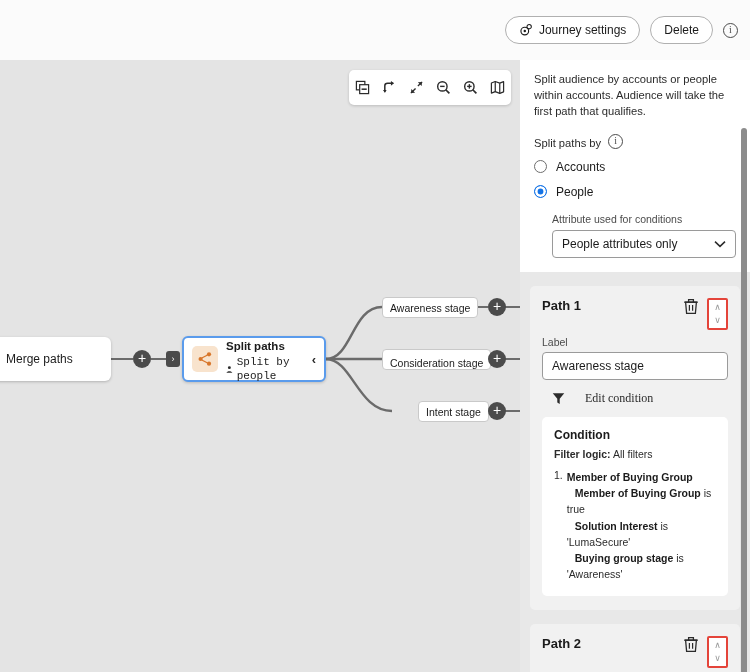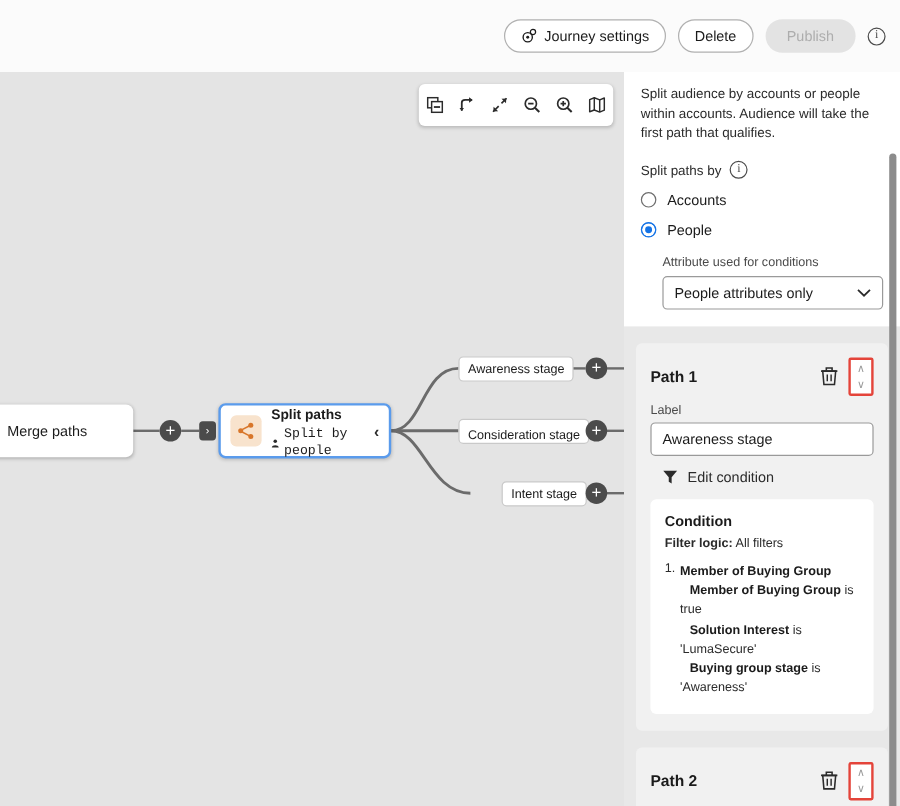--- a/index.html
+++ b/index.html
@@ -108,40 +108,40 @@
   .select {
     height: 28px; background: #fff; border: 1px solid #9a9a9a; border-radius: 4px;
     display: flex; align-items: center; justify-content: space-between;
     padding: 0 9px; font-size: 12px; color: #1b1b1b; cursor: pointer;
   }
 
   .card {
     background: #f1f1f1; border-radius: 5px; margin: 14px 10px 0 10px;
     padding: 12px 12px 14px 12px;
   }
-  .card-top { display: flex; align-items: center; }
+  .card-top { display: flex; align-items: flex-start; }
   .card-title { font-size: 13px; font-weight: bold; color: #1b1b1b; flex: 1; }
   .trash { width: 18px; height: 18px; cursor: pointer; margin-right: 6px; }
   .stepper {
     width: 21px; border: 2px solid #e4443a; border-radius: 2px;
     padding: 1px; background: #fff;
   }
   .stepper div {
     height: 13px; display: flex; align-items: center; justify-content: center;
     color: #9a9a9a; font-size: 9px; cursor: pointer;
   }
   .lbl-sm { font-size: 10.5px; color: #4b4b4b; margin: 6px 0 4px 0; }
   .text-input {
     height: 28px; background: #fff; border: 1px solid #9a9a9a; border-radius: 4px;
     display: flex; align-items: center; padding: 0 9px;
     font-size: 12px; color: #1b1b1b; cursor: text;
   }
   .edit-cond {
-    display: flex; align-items: center; gap: 8px; margin: 11px 0 0 10px;
-    font-size: 12px; color: #2b2b2b; cursor: pointer;
+    display: flex; align-items: center; gap: 20px; margin: 11px 0 0 10px;
+    font-size: 12px; color: #2b2b2b; cursor: pointer; font-family: Liberation Serif, serif;
   }
   .cond-box {
     background: #fff; border-radius: 5px; margin-top: 11px; padding: 11px 12px 13px 12px;
   }
   .cond-h { font-size: 12px; font-weight: bold; color: #1b1b1b; }
   .cond-f { font-size: 10.5px; color: #2b2b2b; margin-top: 6px; }
   .cond-f b { font-weight: bold; }
   .cond-list { margin-top: 9px; font-size: 10.5px; color: #2b2b2b; }
   .cond-item { display: flex; gap: 4px; }
   .cond-num { flex: none; }
@@ -164,21 +164,20 @@
       <svg width="14" height="14" viewBox="0 0 16 16">
         <circle cx="6.6" cy="9.2" r="4.4" fill="none" stroke="#1b1b1b" stroke-width="1.3"></circle>
         <circle cx="6.6" cy="9.2" r="1.4" fill="#1b1b1b"></circle>
         <circle cx="11.6" cy="4.2" r="2.5" fill="none" stroke="#1b1b1b" stroke-width="1.2"></circle>
       </svg>
       <span>Journey settings</span>
     </div>
     <div class="btn">
       <span>Delete</span>
     </div>
-    <button class="btn-publish">Publish</button>
     <span class="info-dot">i</span>
   </div>
 
   <div class="canvas">
 
     <svg width="520" height="612" style="position:absolute;left:0;top:0;">
       <line x1="111" y1="299" x2="133" y2="299" stroke="#6b6b6b" stroke-width="2"></line>
       <line x1="151" y1="299" x2="166" y2="299" stroke="#6b6b6b" stroke-width="2"></line>
       <path d="M326 299 C 352 299, 352 247, 382 247" fill="none" stroke="#6b6b6b" stroke-width="2.4"></path>
       <line x1="326" y1="299" x2="382" y2="299" stroke="#6b6b6b" stroke-width="2.4"></line>

